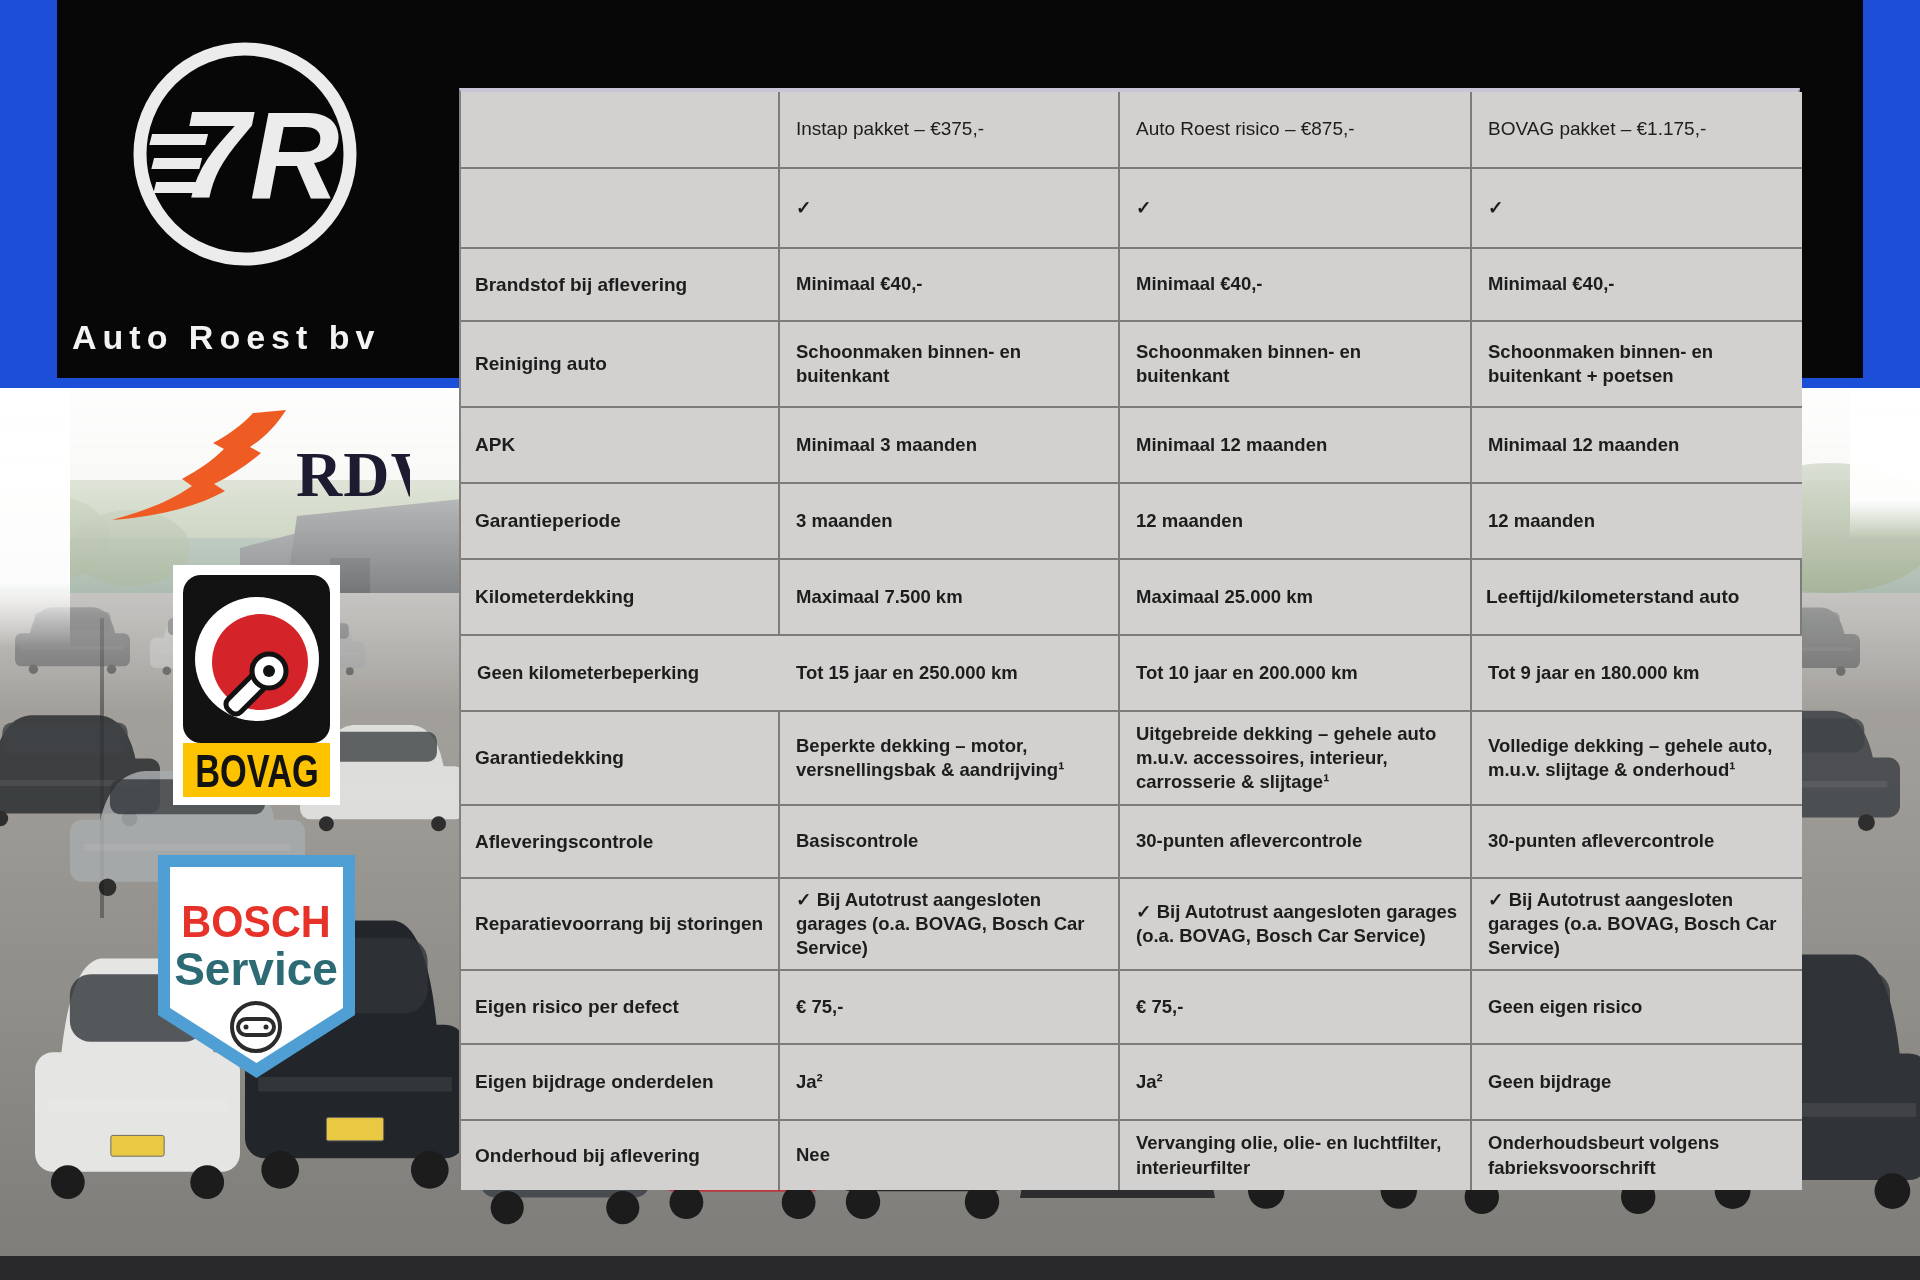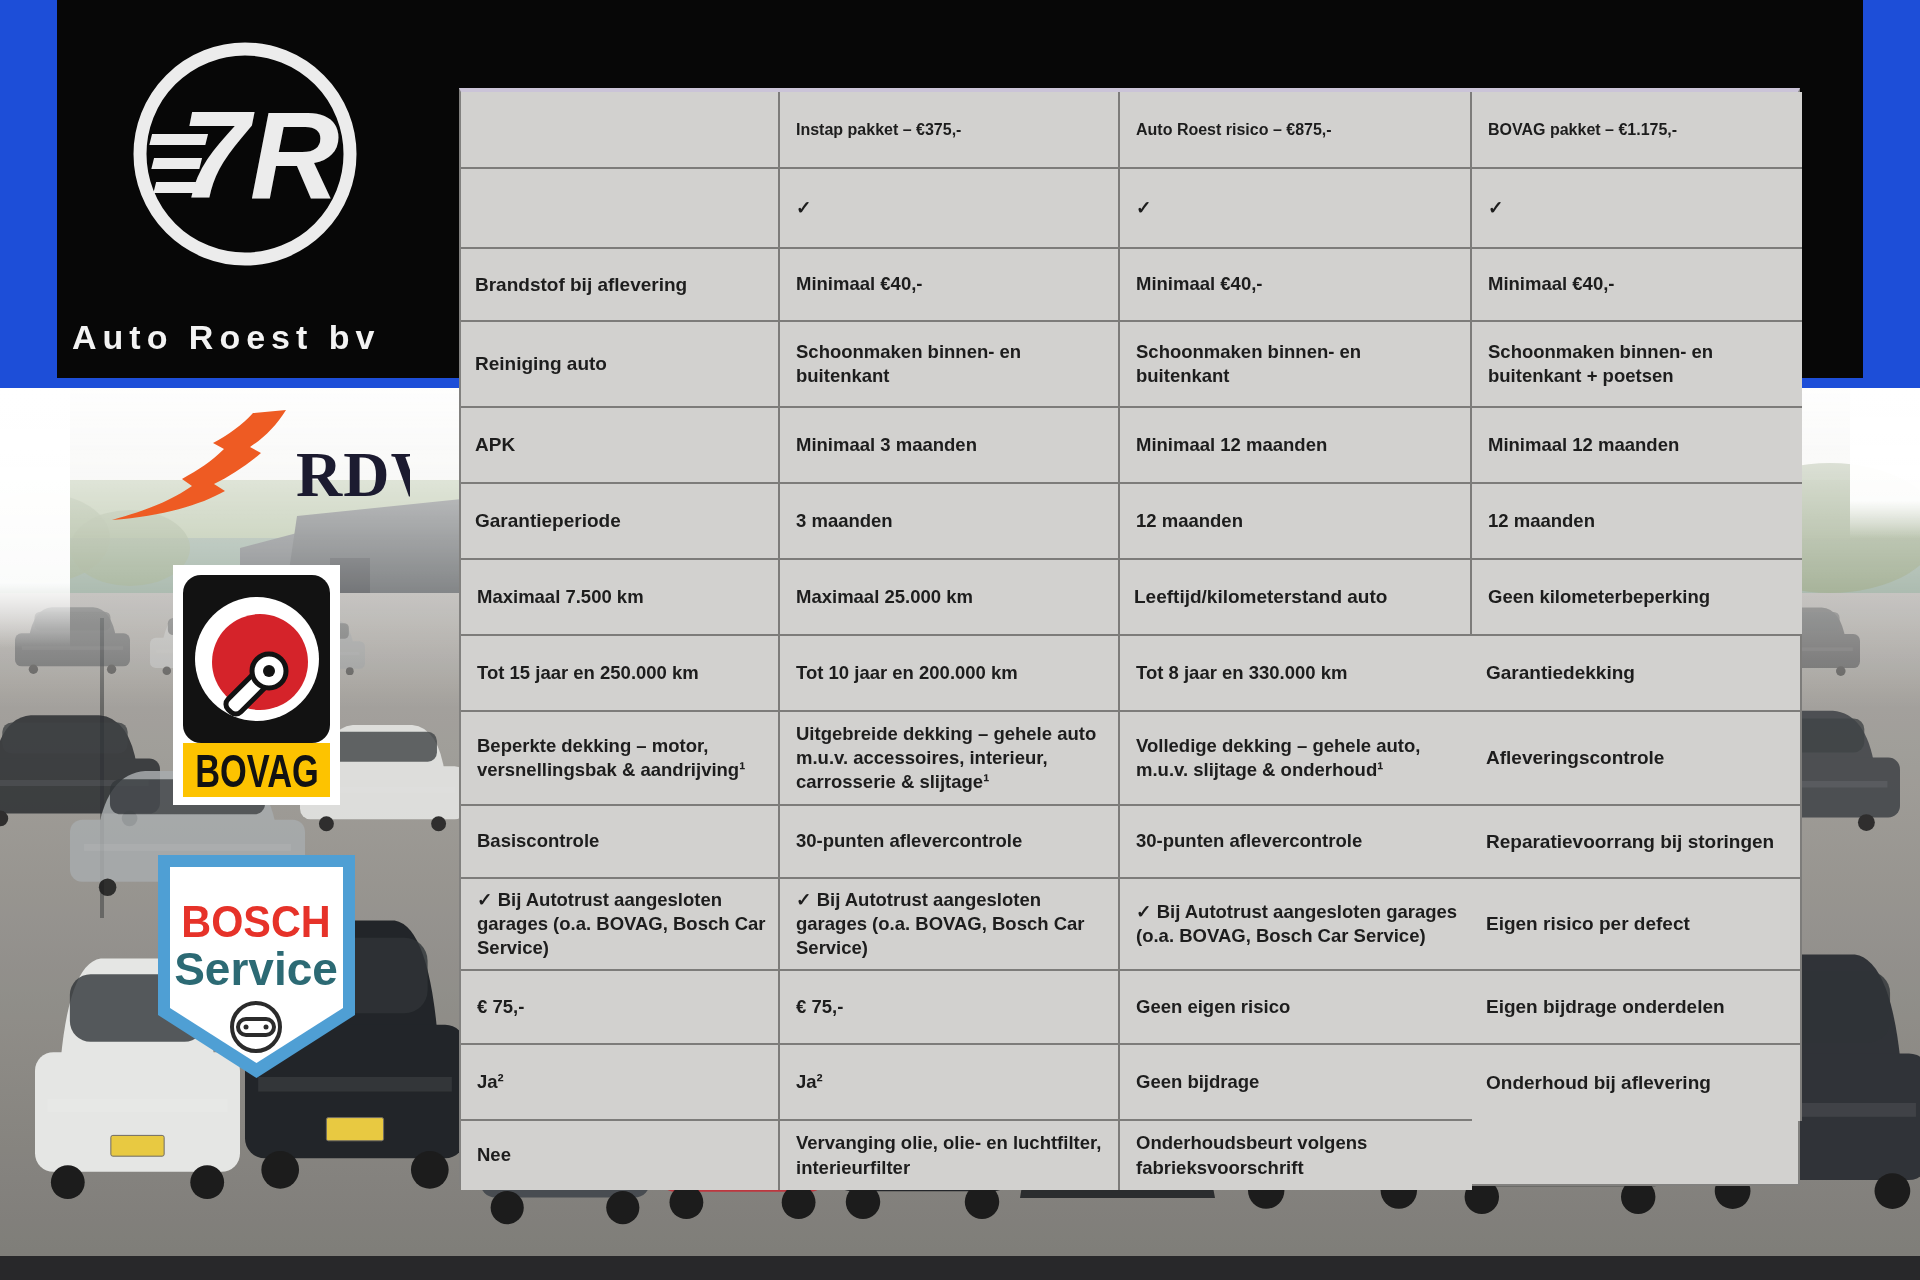--- a/index.html
+++ b/index.html
@@ -27,21 +27,21 @@
              grid-template-columns:319px 340px 352px 330px;
              grid-template-rows:77px 80px 73px 86px 76px 76px 76px 76px 94px 73px 92px 74px 76px 69px;
              background:#d2d1cf;
              border:2px solid #82817f;border-top:4px solid #cbc4d8;
              box-sizing:border-box;}
   .c{border-right:2px solid #7d7c7a;border-bottom:2px solid #7d7c7a;
      box-sizing:border-box;display:flex;align-items:center;
      color:#1d1d1d;background:#d2d1cf;overflow:hidden;}
   .c.last-col{border-right:none;}
   .c.last-row{border-bottom:none;}
-  .head{font-size:16px;font-weight:bold;padding:6px 4px 6px 16px;line-height:1.2;}
+  .head{font-size:19px;font-weight:normal;padding:6px 4px 6px 16px;line-height:1.2;}
   .lab{font-size:19px;font-weight:bold;padding:6px 8px 6px 14px;line-height:1.25;}
   .val{font-size:18.5px;font-weight:bold;padding:6px 12px 6px 16px;line-height:1.3;}
 </style>
 </head>
 <body>
 
 <div class="stage">
 
   <svg class="photo" viewBox="0 0 1920 892" preserveAspectRatio="none">
     <defs>
@@ -372,27 +372,28 @@
       <div class="c val">Schoonmaken binnen- en buitenkant</div>
       <div class="c val last-col">Schoonmaken binnen- en buitenkant + poetsen</div>
       <div class="c lab">APK</div>
       <div class="c val">Minimaal 3 maanden</div>
       <div class="c val">Minimaal 12 maanden</div>
       <div class="c val last-col">Minimaal 12 maanden</div>
       <div class="c lab">Garantieperiode</div>
       <div class="c val">3 maanden</div>
       <div class="c val">12 maanden</div>
       <div class="c val last-col">12 maanden</div>
+      <div class="c lab">Kilometerdekking</div>
       <div class="c val">Maximaal 7.500 km</div>
       <div class="c val">Maximaal 25.000 km</div>
       <div class="c lab">Leeftijd/kilometerstand auto</div>
       <div class="c val last-col">Geen kilometerbeperking</div>
       <div class="c val">Tot 15 jaar en 250.000 km</div>
       <div class="c val">Tot 10 jaar en 200.000 km</div>
-      <div class="c val last-col">Tot 8 jaar en 330.000 km</div>
+      <div class="c val last-col">Tot 9 jaar en 180.000 km</div>
       <div class="c lab">Garantiedekking</div>
       <div class="c val">Beperkte dekking – motor, versnellingsbak &amp; aandrijving¹</div>
       <div class="c val">Uitgebreide dekking – gehele auto m.u.v. accessoires, interieur, carrosserie &amp; slijtage¹</div>
       <div class="c val last-col">Volledige dekking – gehele auto, m.u.v. slijtage &amp; onderhoud¹</div>
       <div class="c lab">Afleveringscontrole</div>
       <div class="c val">Basiscontrole</div>
       <div class="c val">30-punten aflevercontrole</div>
       <div class="c val last-col">30-punten aflevercontrole</div>
       <div class="c lab">Reparatievoorrang bij storingen</div>
       <div class="c val">✓ Bij Autotrust aangesloten garages (o.a. BOVAG, Bosch Car Service)</div>

